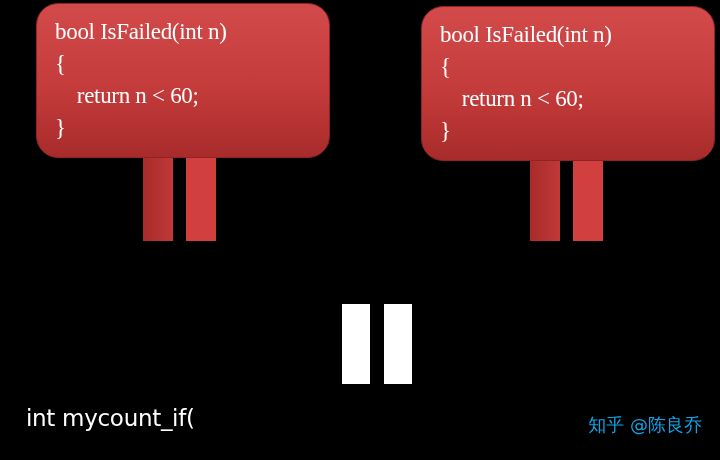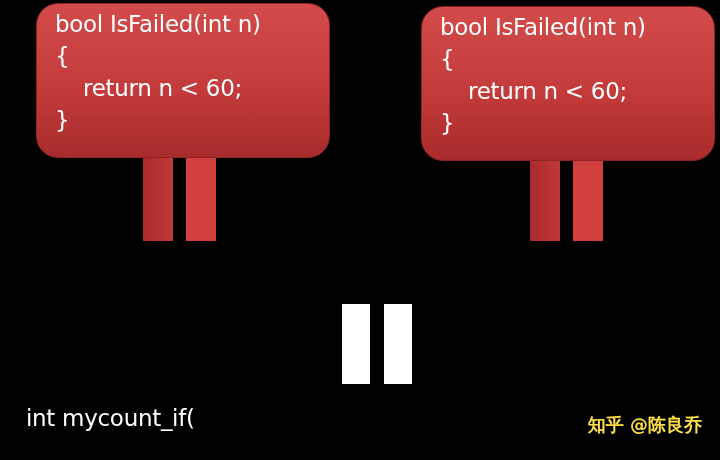--- a/index.html
+++ b/index.html
@@ -1,27 +1,27 @@
 <!DOCTYPE html>
 <html><head>
 <meta charset="utf-8">
 <style>
   html, body { margin:0; padding:0; }
   body { width:720px; height:460px; background:#000; position:relative; overflow:hidden;
          font-family:"DejaVu Sans", "Liberation Sans", sans-serif; color:#fff; }
   .card { position:absolute; border-radius:22px;
           background:linear-gradient(180deg,#d24a4a 0%,#c43b3b 55%,#a82b2b 100%);
           border:1px solid #8f2222; box-shadow:0 2px 6px rgba(0,0,0,.6); }
-  .card .code { position:absolute; left:18px; top:4px; font-size:23px; line-height:32px; white-space:pre; letter-spacing:-0.3px; }
+  .card .code { position:absolute; left:18px; top:12px; font-size:23px; line-height:32px; white-space:pre; letter-spacing:-0.3px;font-family:Liberation Serif, serif; }
   .post { position:absolute; width:30px; }
   .post.dark { background:linear-gradient(90deg,#a82b2b,#c13838); }
   .post.light { background:#d13f3f; }
   .sig { position:absolute; font-size:23px; line-height:33px; white-space:pre; letter-spacing:-0.3px; }
   .eq { position:absolute; background:#fff; }
-  .wm { position:absolute; right:18px; top:413px; font-size:18px; color:#fde047;font-weight:bold; }
+  .wm { position:absolute; right:18px; top:413px; font-size:18px; color:#0ea5e9; }
 </style>
 </head>
 <body>
 
 <div class="card" style="left:36px; top:3px; width:292px; height:153px;">
   <div class="code"><div>bool IsFailed(int n)</div><div>{</div><div>    return n &lt; 60;</div><div>}</div></div>
 </div>
 <div class="post dark" style="left:143px; top:158px; height:83px;"></div>
 <div class="post light" style="left:186px; top:158px; height:83px;"></div>
 

